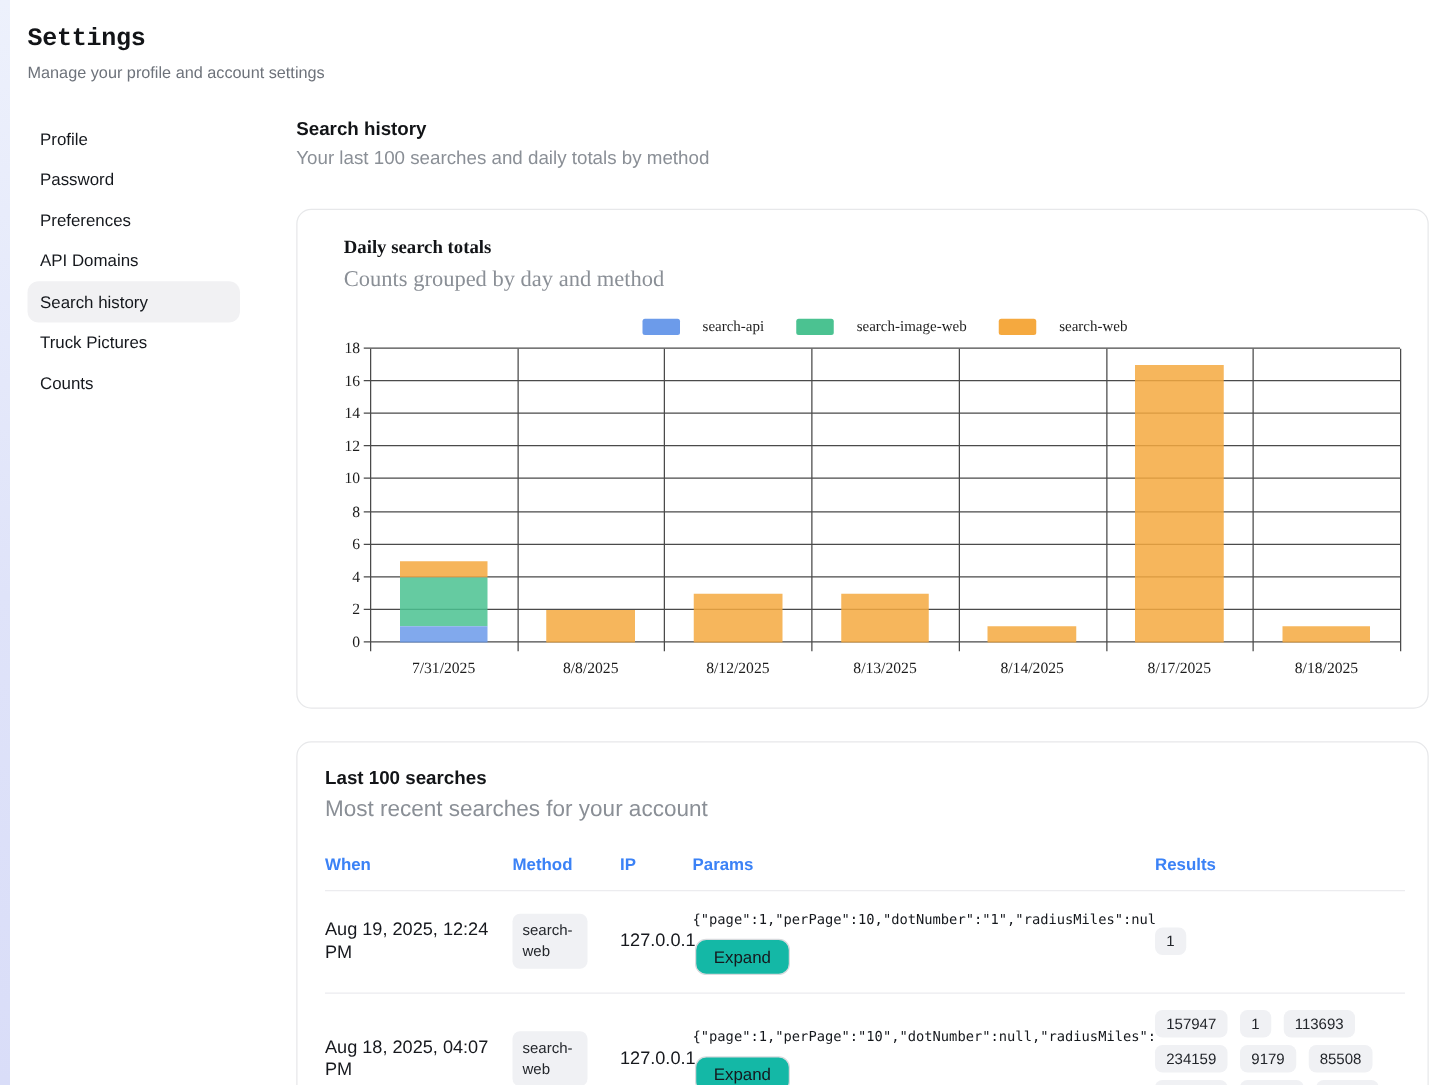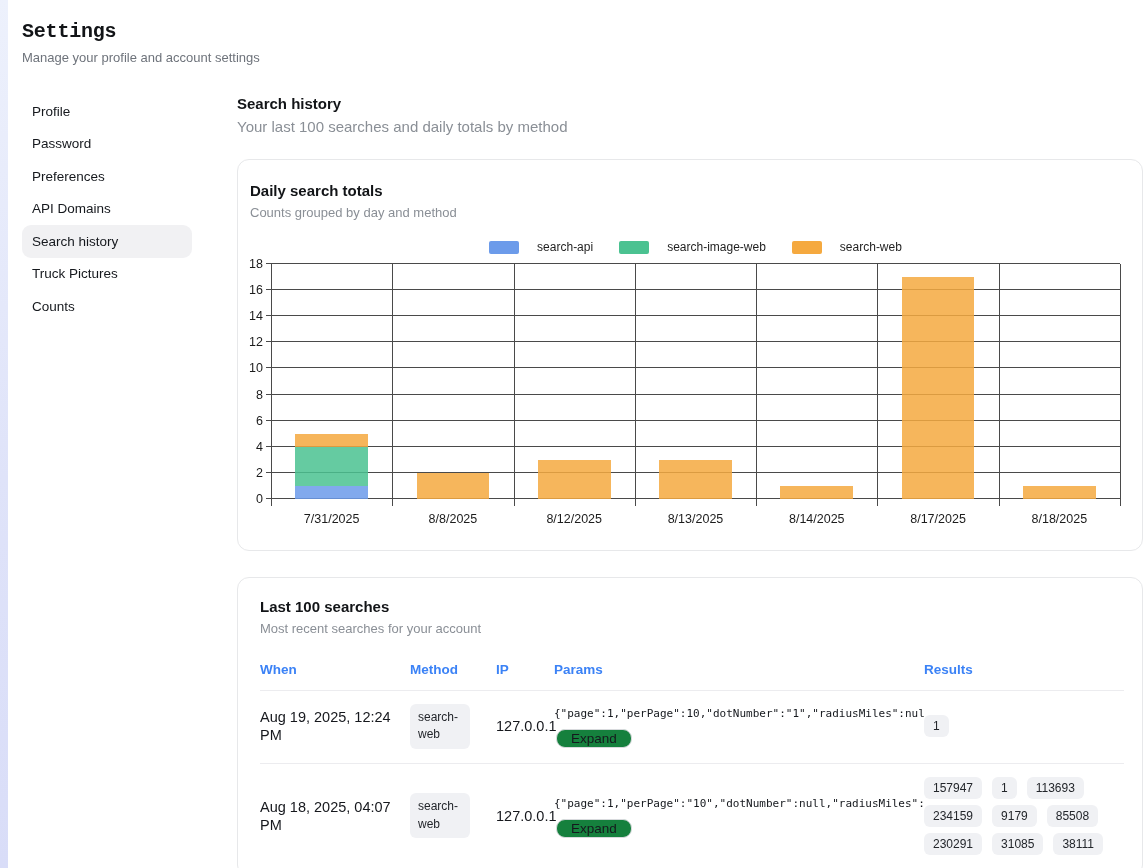--- a/index.html
+++ b/index.html
@@ -17,23 +17,23 @@
   .sidebar { position:absolute; left:22px; top:95px; width:170px; }
   .side-item { height:32.5px; display:flex; align-items:center; padding:0 10px;
     font-size:13.5px; color:#15181d; border-radius:9px; cursor:pointer; }
   .side-item.active { background:#f1f1f3; }
 
   .main { position:absolute; left:237px; top:95px; width:906px; }
   .section-title { font-size:15px; font-weight:700; color:#121417; }
   .section-sub { margin-top:6px; font-size:15px; color:#8a8f96; }
 
   .card { border:1px solid #e7e8ea; border-radius:12px; background:#fff; }
-  .card-chart { margin-top:24px; padding:22px 22px 24px 12px; }
+  .card-chart { margin-top:32px; padding:22px 22px 24px 37px;font-family:Liberation Serif, serif; }
   .card-title { font-size:15px; font-weight:700; color:#121417; }
-  .card-sub { margin-top:6px; font-size:13px; color:#8a8f96; }
+  .card-sub { margin-top:6px; font-size:18px; color:#8a8f96; }
 
   
   .chart-legend { display:flex; justify-content:center; align-items:center; gap:26px;
     margin:20px 0 10px 21px; font-size:12px; color:#1f1f1f; }
   .legend-item { display:flex; align-items:center; gap:18px; }
   .legend-swatch { width:30px; height:13px; border-radius:2px; }
   .chart-body { display:flex; }
   .y-axis { position:relative; width:21px; height:235px; }
   .y-label { position:absolute; right:8px; transform:translateY(50%); font-size:12.5px; color:#1c1c1c;text-align:center; }
   .y-tick { position:absolute; right:0; width:5px; height:1px; }
@@ -55,22 +55,22 @@
   .c-method { width:86px; }
   .c-ip { width:58px; }
   .c-params { flex:1; min-width:0; display:flex; flex-direction:column; gap:9px; }
   .c-results { width:200px; display:flex; flex-wrap:wrap; gap:6px 10px; }
   .when-text, .ip-text { font-size:14.5px; color:#16181d; }
   .badge { display:inline-block; background:#f0f1f4; border-radius:6px;
     padding:4px 9px; font-size:12px; color:#23262b; }
   .method-badge { width:60px; padding:5px 8px; font-size:12px; line-height:1.45; }
   .params-text { font-family:"DejaVu Sans Mono", monospace; font-size:11px;
     color:#15181d; white-space:nowrap; overflow:hidden; padding-top:3px; }
-  .expand-btn { align-self:flex-start; margin-left:2px; background:#15803d;
-    border:1px solid #d8dadd; border-radius:9px; padding:1px 14px;
+  .expand-btn { align-self:flex-start; margin-left:2px; background:#14b8a6;
+    border:1px solid #d8dadd; border-radius:9px; padding:6px 14px;
     font-size:13.5px; color:#15181d; font-family:"Liberation Sans", sans-serif; cursor:pointer; }
 </style>
 </head>
 <body>
 
 <div class="viewport">
   <div class="left-strip"></div>
 
   <div class="page-header">
     <div class="page-title">Settings</div>

